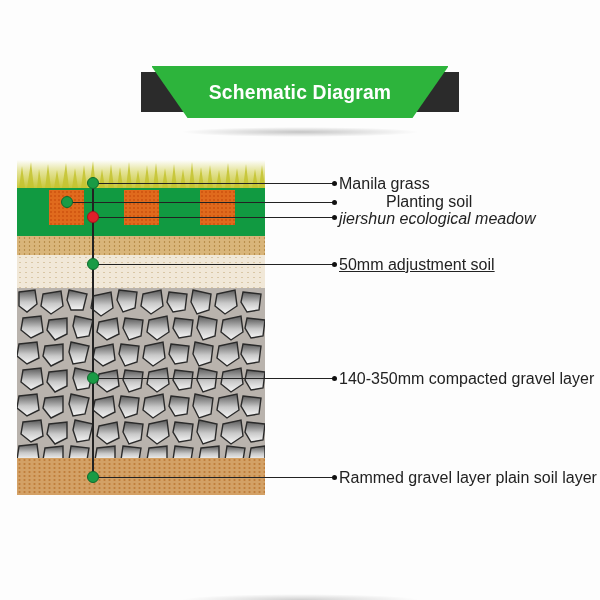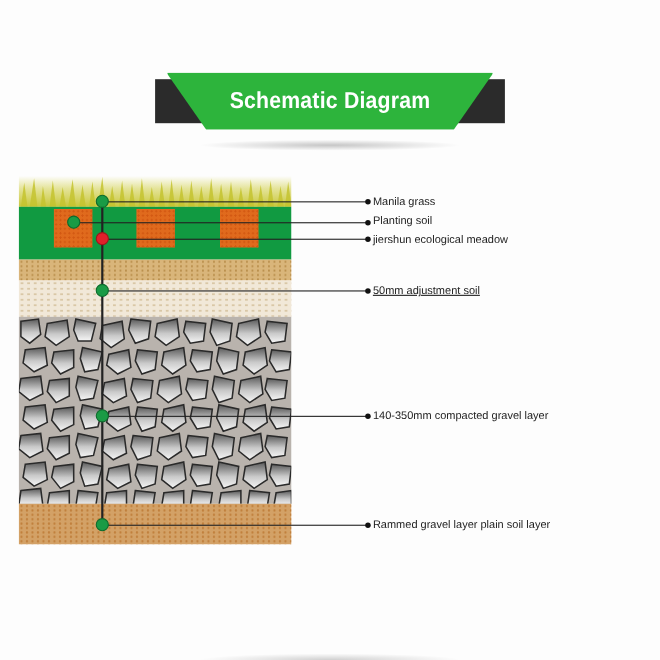--- a/index.html
+++ b/index.html
@@ -26,21 +26,21 @@
   .adjust{position:absolute;left:0;top:95px;width:248px;height:33px;background:#f1e8d8;
     background-image:radial-gradient(#d9c7a6 1px,transparent 1.2px);background-size:6px 5px;}
   .gravel{position:absolute;left:0;top:128px;width:248px;height:170px;background:#b9b3ad;}
   .rammed{position:absolute;left:0;top:298px;width:248px;height:37px;background:#d3a166;
     background-image:radial-gradient(#c07f3c 1px,transparent 1.3px);background-size:5px 4px;}
   .vline{position:absolute;left:92px;top:183px;width:1.5px;height:296px;background:#222;}
   .hline{position:absolute;height:1.3px;background:#222;}
   .node{position:absolute;width:10px;height:10px;border-radius:50%;background:#1a9b45;border:1px solid #0d6b2c;}
   .node.red{background:#e0202a;border-color:#a0141b;}
   .enddot{position:absolute;width:5px;height:5px;border-radius:50%;background:#111;}
-  .label{position:absolute;left:339px;font-size:10px;color:#222;white-space:nowrap;line-height:16px;}
+  .label{position:absolute;left:339px;font-size:16px;color:#222;white-space:nowrap;line-height:16px;}
 </style>
 </head>
 <body>
 
 <div class="banner">
   <div class="banner-dark" style="left:141px;width:60px;"></div>
   <div class="banner-dark" style="left:399px;width:60px;"></div>
   <div class="banner-green"></div>
   <div class="banner-title">Schematic Diagram</div>
   <div class="shadow"></div>
@@ -180,28 +180,28 @@
   <div class="hline" style="left:93px;top:183px;width:242px;"></div>
   <div class="node" style="left:87px;top:177px;"></div>
   <div class="enddot" style="left:332px;top:181px;"></div>
   <div class="label" style="top:176px;">Manila grass</div>
 </div>
 
 <div>
   <div class="hline" style="left:67px;top:202px;width:268px;"></div>
   <div class="node" style="left:61px;top:196px;"></div>
   <div class="enddot" style="left:332px;top:200px;"></div>
-  <div class="label" style="top:194px;">Planting soil</div>
+  <div class="label" style="top:194px;margin-left:47px;">Planting soil</div>
 </div>
 
 <div>
   <div class="hline" style="left:93px;top:217px;width:242px;"></div>
   <div class="node red" style="left:87px;top:211px;"></div>
   <div class="enddot" style="left:332px;top:215px;"></div>
-  <div class="label" style="top:211px;">jiershun ecological meadow</div>
+  <div class="label" style="top:211px;font-style:italic;">jiershun ecological meadow</div>
 </div>
 
 <div>
   <div class="hline" style="left:93px;top:264px;width:242px;"></div>
   <div class="node" style="left:87px;top:258px;"></div>
   <div class="enddot" style="left:332px;top:262px;"></div>
   <div class="label" style="top:257px;text-decoration:underline;">50mm adjustment soil</div>
 </div>
 
 <div>

